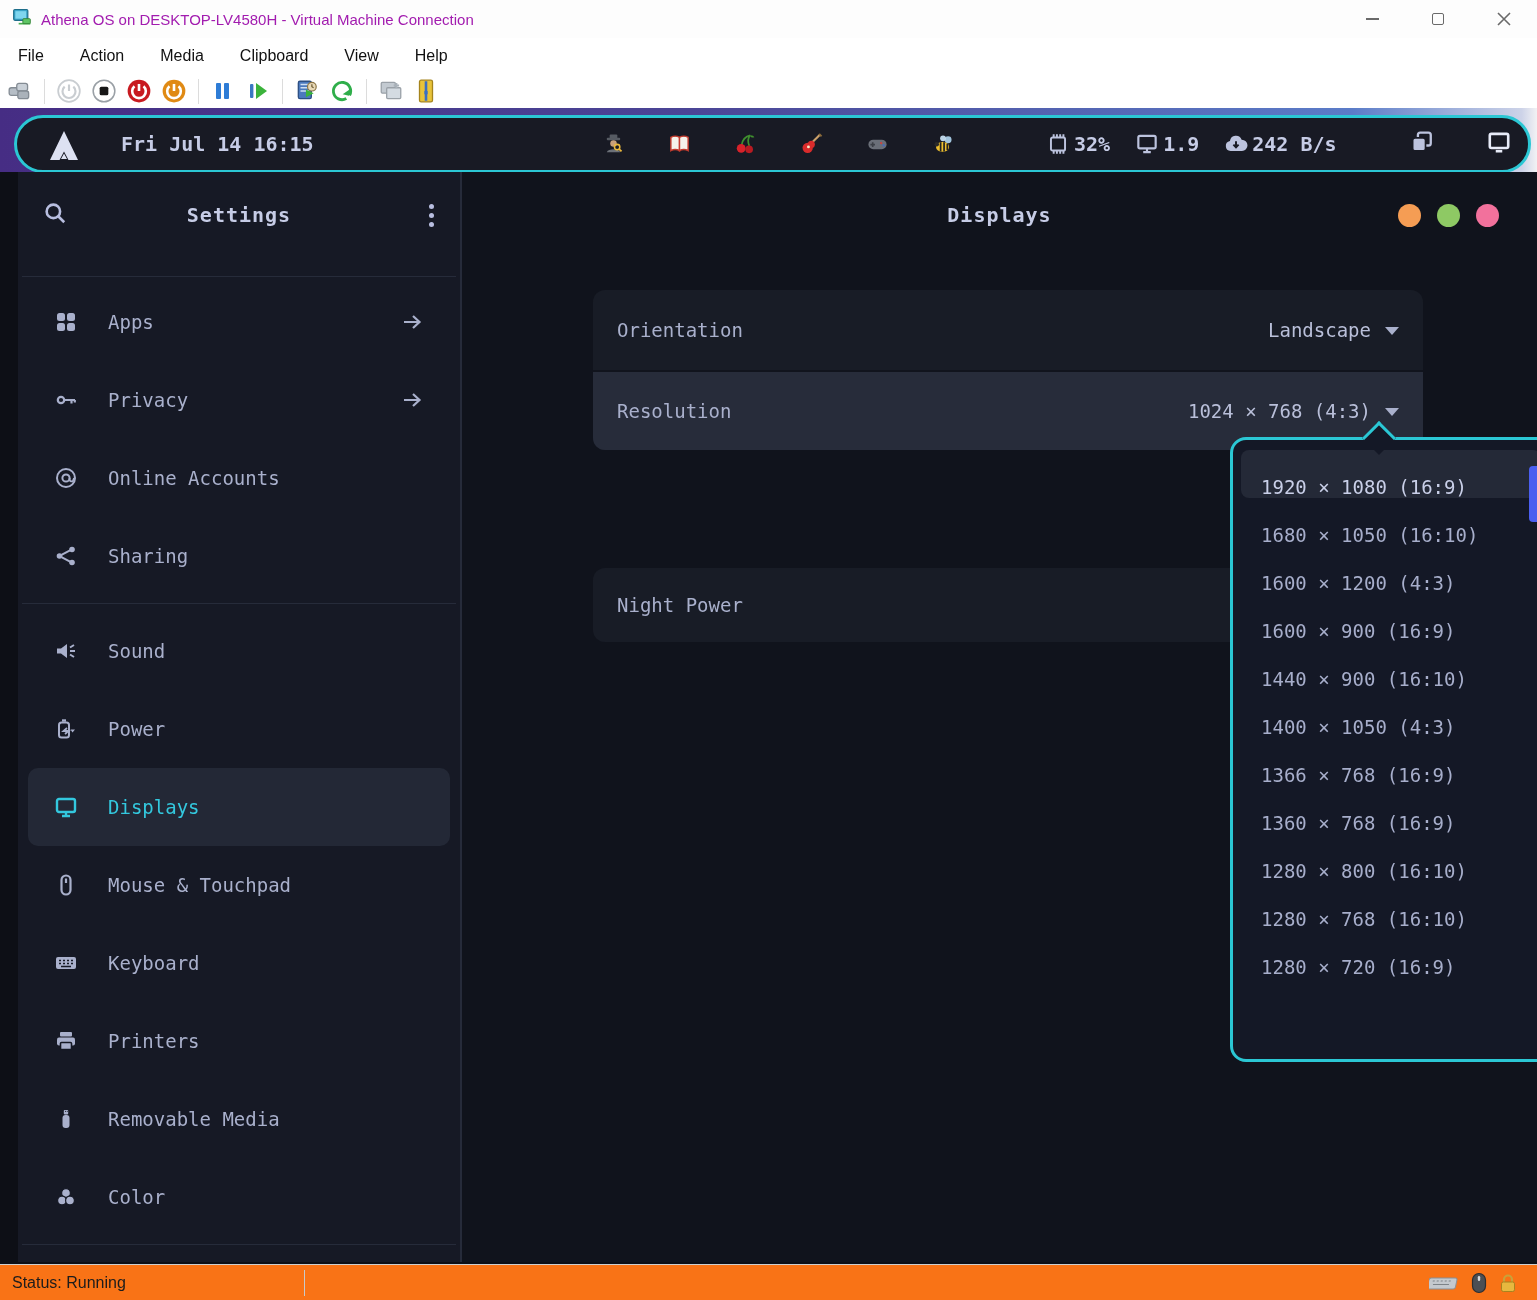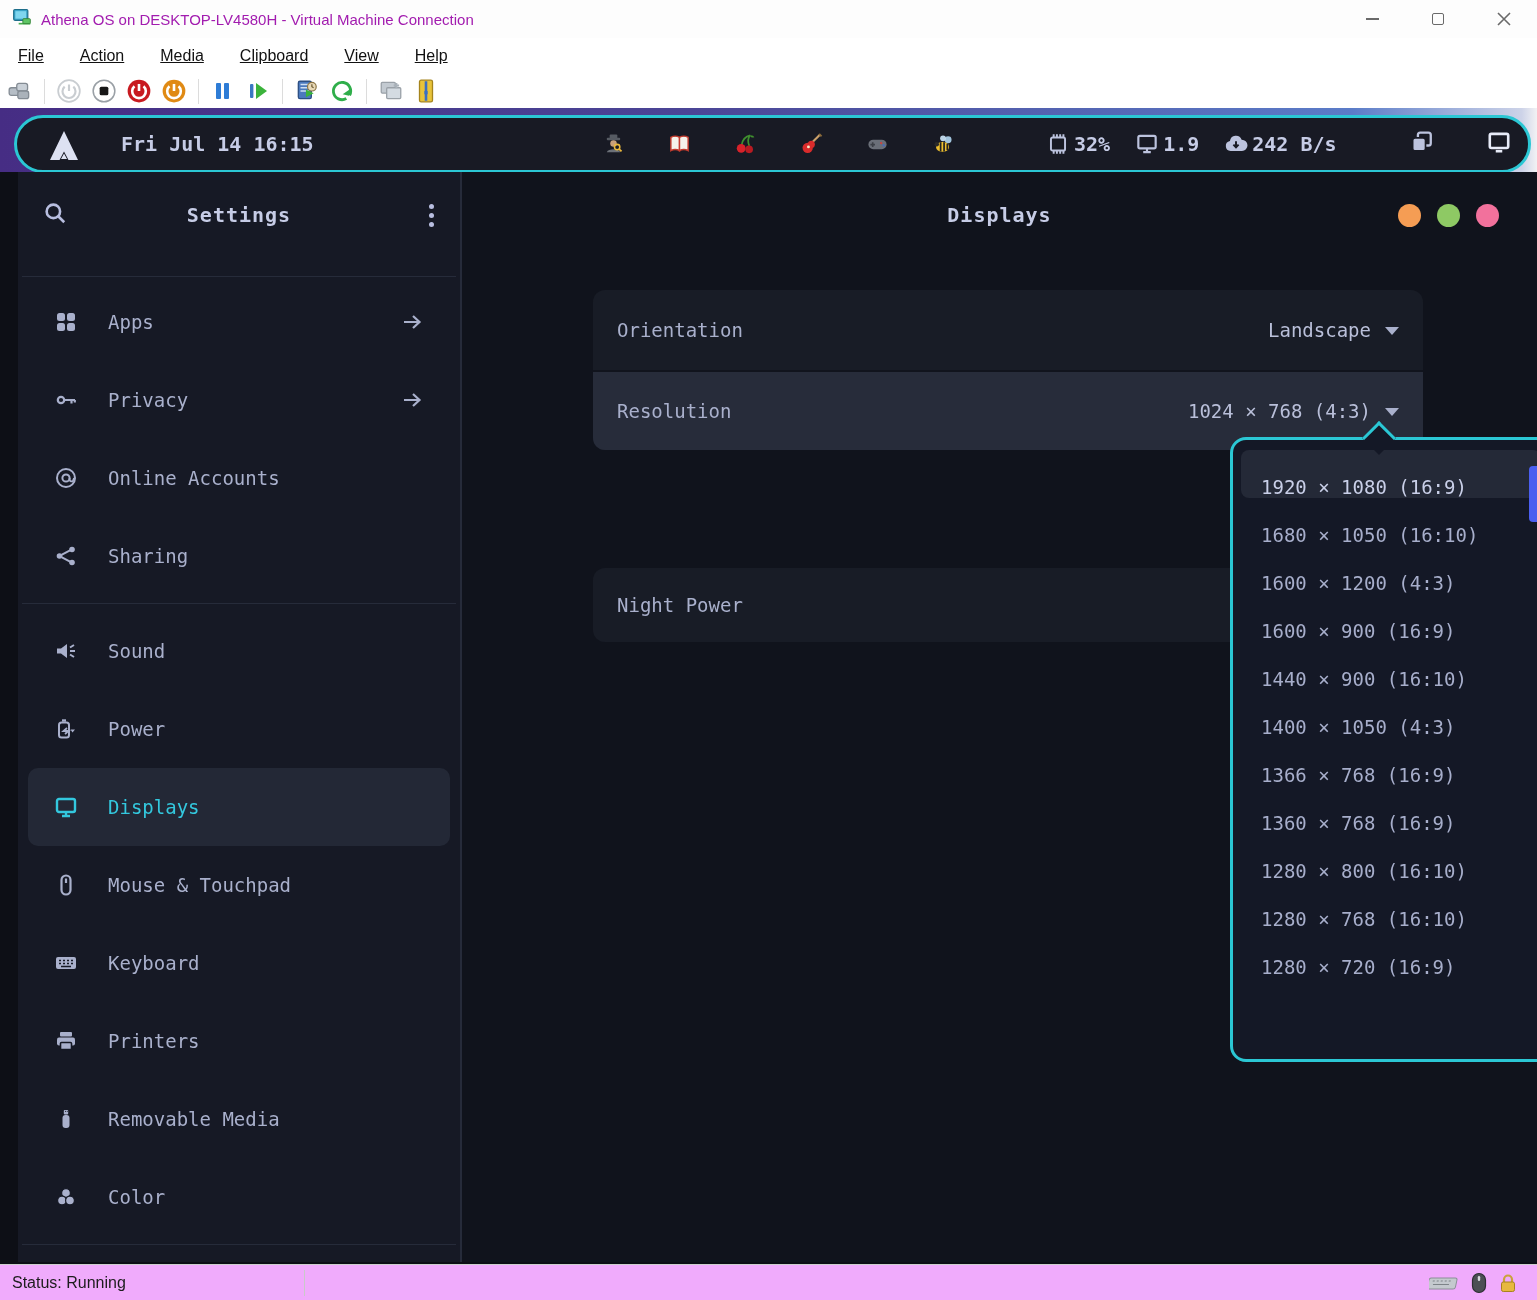--- a/index.html
+++ b/index.html
@@ -10,21 +10,21 @@
   .titlebar { position:absolute; top:0; left:0; width:1537px; height:38px; background:#fdfdfd;
               display:flex; align-items:center; padding-left:12px; gap:9px; }
   .titlebar .title { font-size:15px; color:#a21caf; }
   .winctrls { position:absolute; right:0; top:0; height:38px; display:flex; }
   .winbtn { width:66px; height:38px; display:flex; align-items:center; justify-content:center; }
   .min-glyph { width:13px; height:2px; background:#6a6a6a; }
   .max-glyph { width:12px; height:12px; border:1.6px solid #6a6a6a; border-radius:2px; }
 
   .menubar { position:absolute; top:38px; left:0; width:1537px; height:36px; background:#fff;
              display:flex; align-items:center; padding-left:18px; gap:36px; font-size:16px; color:#111; }
-  .menu-item { cursor:default;text-decoration:underline; }
+  .menu-item { cursor:default; }
 
   .toolbar { position:absolute; top:74px; left:0; width:1537px; height:34px; background:#fff;
              display:flex; align-items:center; padding-left:6px; gap:7px; }
   .tbtn { width:28px; height:28px; display:flex; align-items:center; justify-content:center; }
   .tsep { width:1px; height:25px; background:#dcdcdc; margin:0 3px; }
 
   
   .vmscreen { position:absolute; top:108px; left:0; width:1537px; height:1156px; background:#0d0f16; }
   .wallstrip { position:absolute; top:0; left:0; width:100%; height:64px;
                background:linear-gradient(90deg,#462d84 0%,#4b4596 45%,#5b7cc8 88%,#cdd3e8 99%,#f2f2f4 100%); }
@@ -84,21 +84,21 @@
                 border-left:3px solid #2bc7d4; border-top:3px solid #2bc7d4; transform:rotate(45deg); z-index:7; }
   .popup { position:absolute; left:768px; top:265px; width:322px; height:625px; background:#141826;
            border:3px solid #2bc7d4; border-radius:16px; overflow:hidden; z-index:6; padding:10px 8px; }
   .pitem { height:48px; line-height:48px; padding:13px 20px; border-radius:8px; color:#a7aecb;
            font-size:19px; white-space:nowrap; cursor:pointer; }
   .pitem.hl { background:#242937; color:#c9cfe8; }
   .scrollthumb { position:absolute; right:0; top:294px; width:8px; height:56px; background:#4a5ef0;
                  border-radius:4px 0 0 4px; z-index:8; }
 
   
-  .statusbar { position:absolute; top:1264px; left:0; width:1537px; height:36px; background:#f0abfc;
+  .statusbar { position:absolute; top:1264px; left:0; width:1537px; height:36px; background:#f97316;
                border-top:1px solid #cfcfcf; display:flex; align-items:center; padding:0 20px 0 12px;
                font-size:16px; color:#1c1c1c; }
   .status-text { width:292px; }
   .sbar-sep { width:1px; height:26px; background:#c9c9c9; }
   .sbar-icons { margin-left:auto; display:flex; align-items:center; gap:12px; }
 </style>
 </head>
 <body>
 
 <div class="titlebar">

